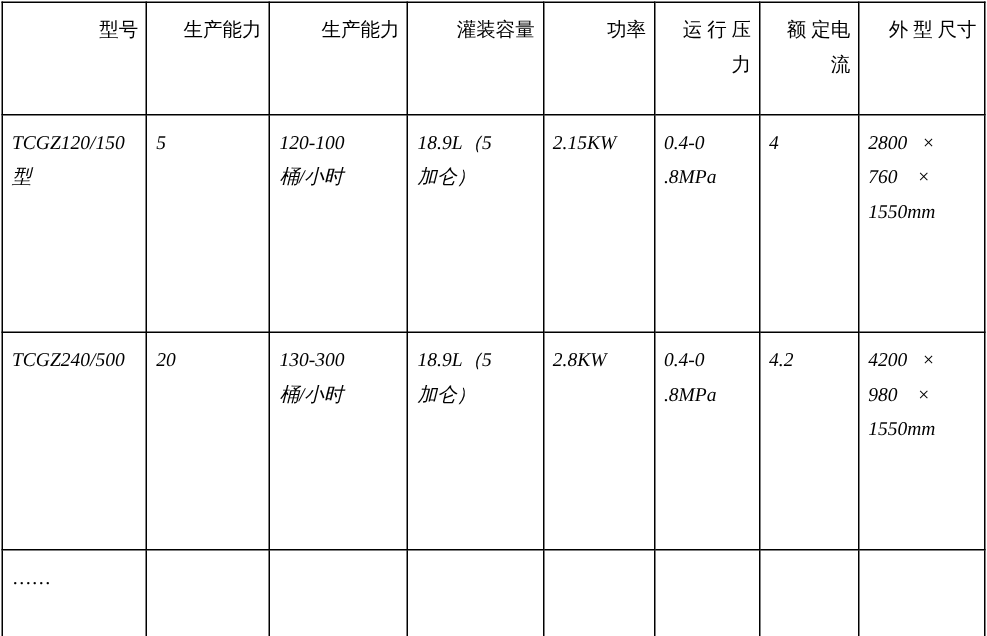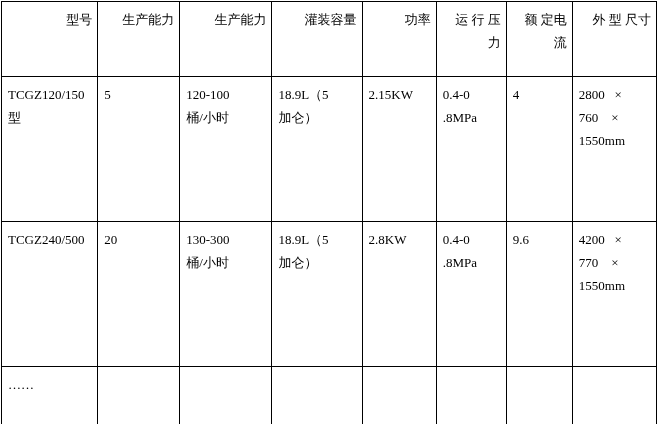--- a/index.html
+++ b/index.html
@@ -37,20 +37,21 @@
   .col-pressure { width: 70px; }
   .col-current  { width: 66px; }
   .col-size     { width: 84px; }
 
   .header-cell {
     height: 62px;
     text-align: right;
   }
   .row-spec td {
     height: 132px;
+    font-style: italic;
   }
   .row-last td {
     height: 46px;
   }
   .cell-text {
     display: block;
     white-space: pre-wrap;
   }
 </style>
 </head>
@@ -143,25 +144,25 @@
 加仑）</span>
       </td>
       <td>
         <span class="cell-text">2.8KW</span>
       </td>
       <td>
         <span class="cell-text">0.4-0
 .8MPa</span>
       </td>
       <td>
-        <span class="cell-text">9.6</span>
+        <span class="cell-text">4.2</span>
       </td>
       <td>
         <span class="cell-text">4200   ×
-770    ×
+980    ×
 1550mm</span>
       </td>
     </tr>
 
     <tr class="row-last">
       <td>
         <span class="cell-text">……</span>
       </td>
       <td>
         <span class="cell-text"></span>

